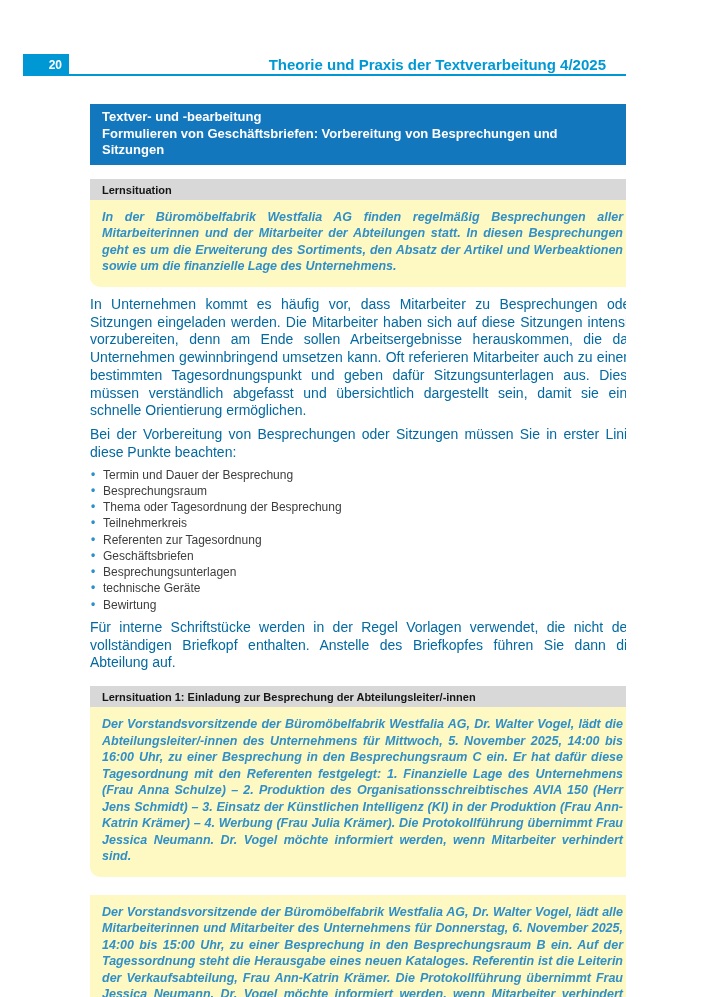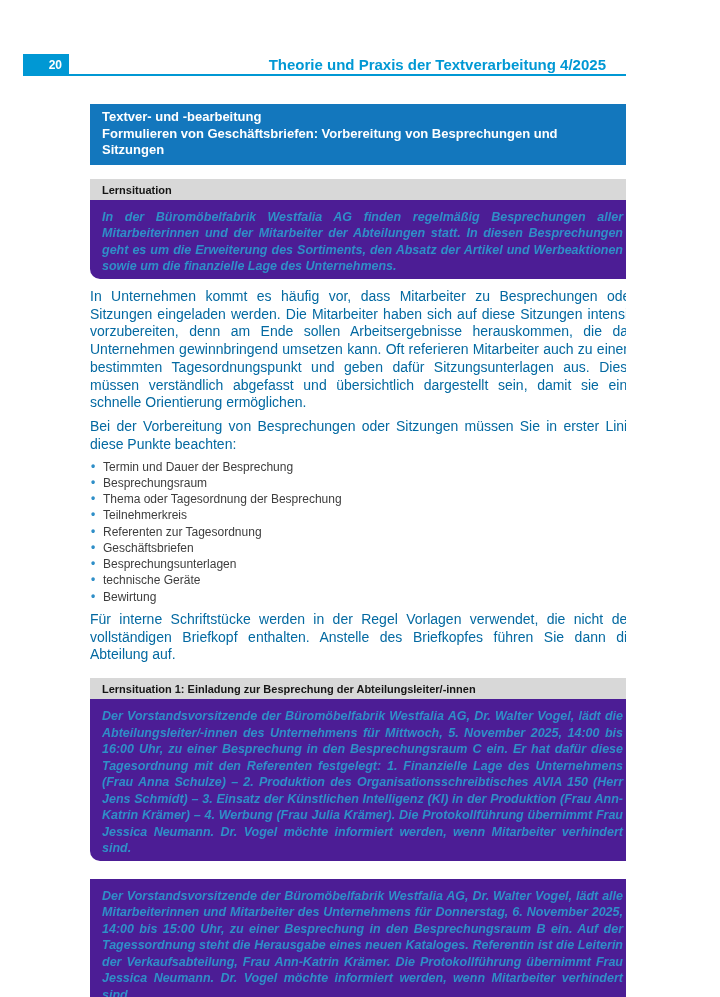--- a/index.html
+++ b/index.html
@@ -28,23 +28,23 @@
     background:#1377bd; color:#ffffff; font-weight:bold; font-size:13px;
     line-height:1.28; padding:5px 24px 6px 12px;
   }
   
   .situation-box { margin-top:14px; }
   .situation-heading {
     background:#d8d8d8; color:#151515; font-weight:bold; font-size:11px;
     padding:5px 12px 4px 12px;
   }
   .situation-body {
-    background:#4c1d95; color:#2f8fc8; font-style:italic; font-weight:bold;
+    background:#fef9c3; color:#2f8fc8; font-style:italic; font-weight:bold;
     font-size:12.5px; line-height:1.32; text-align:justify;
-    padding:9px 12px 4px 12px; border-radius:0 0 10px 10px;
+    padding:9px 12px 12px 12px; border-radius:0 0 10px 10px;
   }
   
   .body-par {
     color:#0369a1; font-size:14px; line-height:1.27; text-align:justify;
     margin-top:9px;
   }
   .body-par.tight { margin-top:6px; }
   ul.checklist { list-style:none; margin-top:6px; }
   ul.checklist li {
     position:relative; padding-left:13px; color:#3d3d3d;

